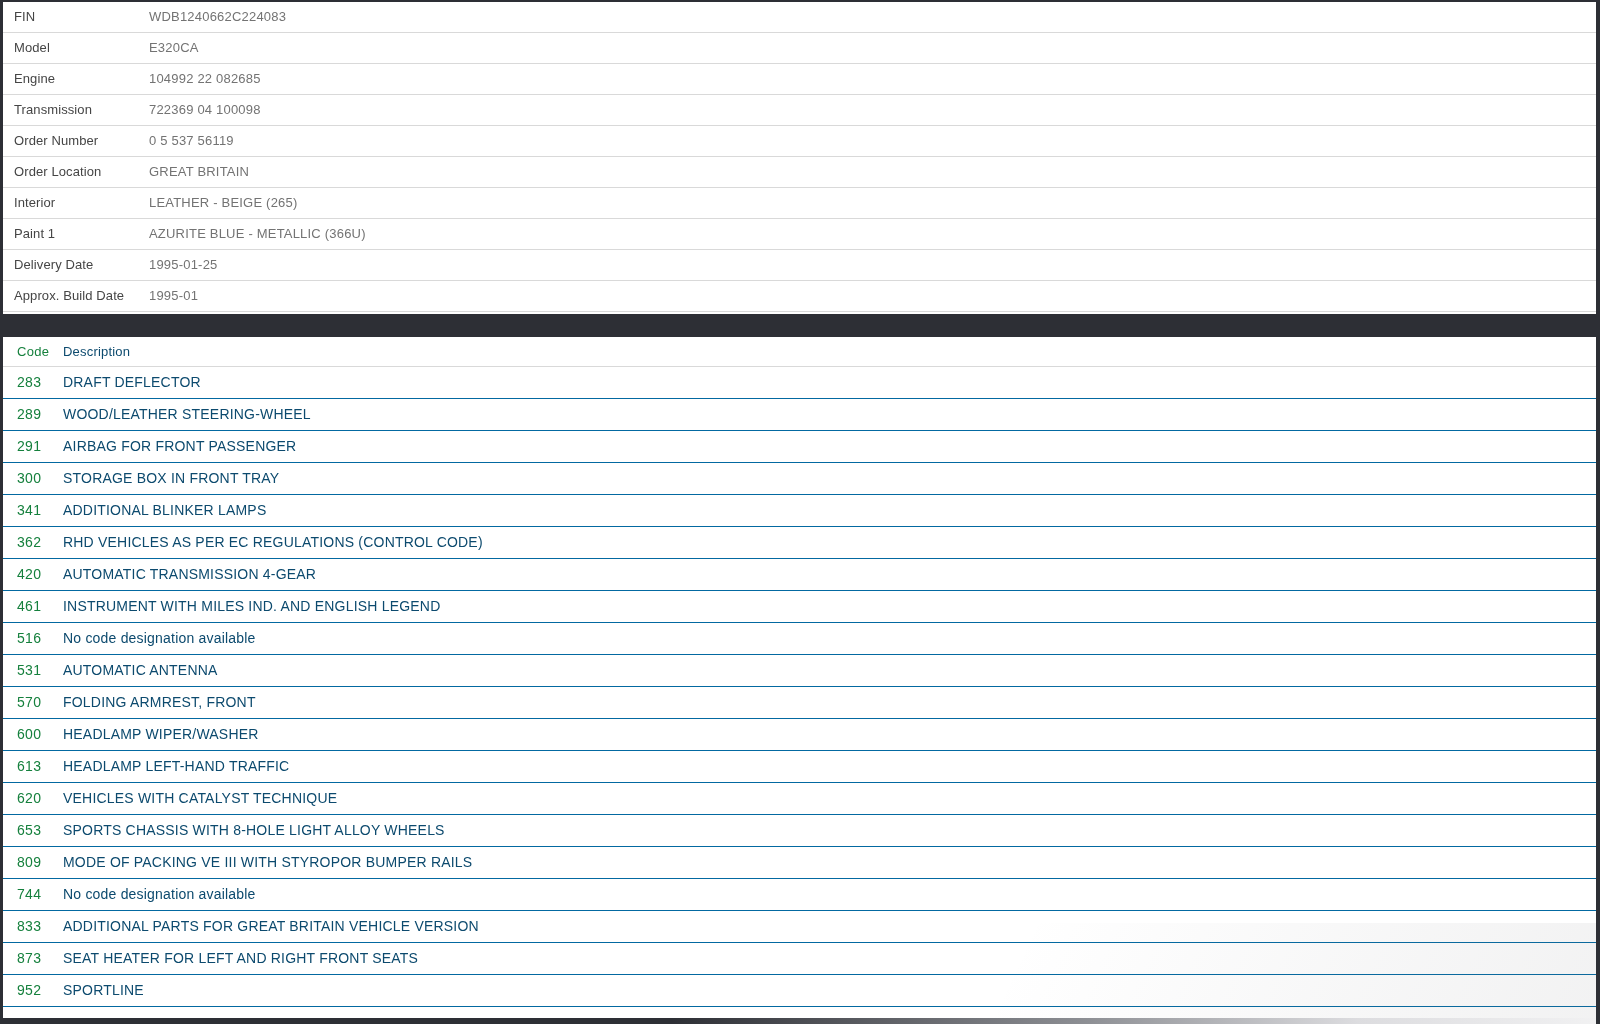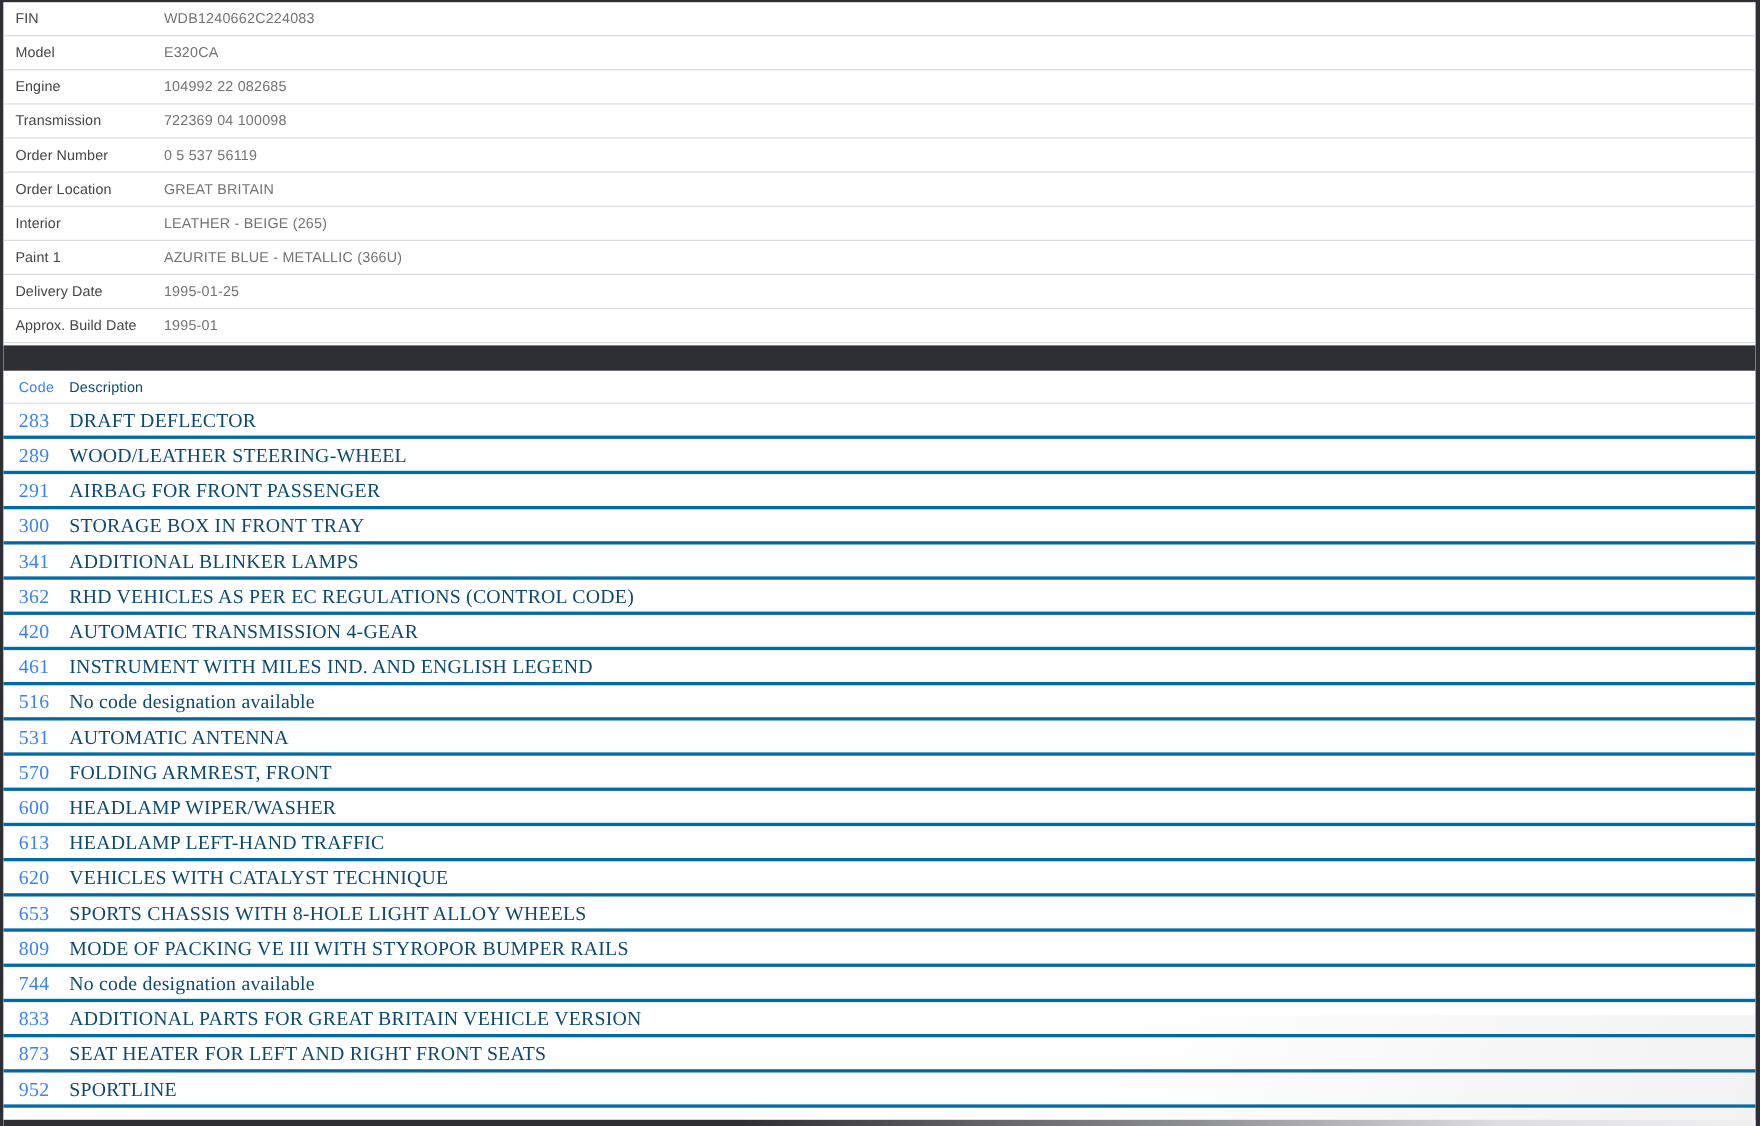--- a/index.html
+++ b/index.html
@@ -57,29 +57,28 @@
     line-height: 29px;
     border-bottom: 1px solid #d9d9d9;
     font-size: 13px;
     color: #333333;
   }
   .code-row {
     display: flex;
     box-sizing: border-box;
     height: 32px;
     line-height: 31px;
-    border-bottom: 3px solid #0369a1;
-    font-size: 18px;
-    font-family: Liberation Serif, serif;
+    border-bottom: 1px solid #0369a1;
+    font-size: 14px;
   }
   .code-cell {
     box-sizing: border-box;
     width: 60px;
     padding-left: 14px;
-    color: #3b82f6;
+    color: #15803d;
     flex: 0 0 auto;
     letter-spacing: 0.3px;
   }
   .description-cell {
     color: #0c4a6e;
     letter-spacing: 0.2px;
   }
   
   .bottom-bar {
     position: absolute;

